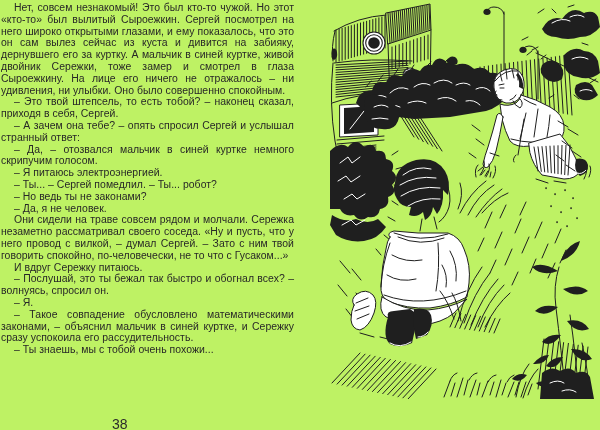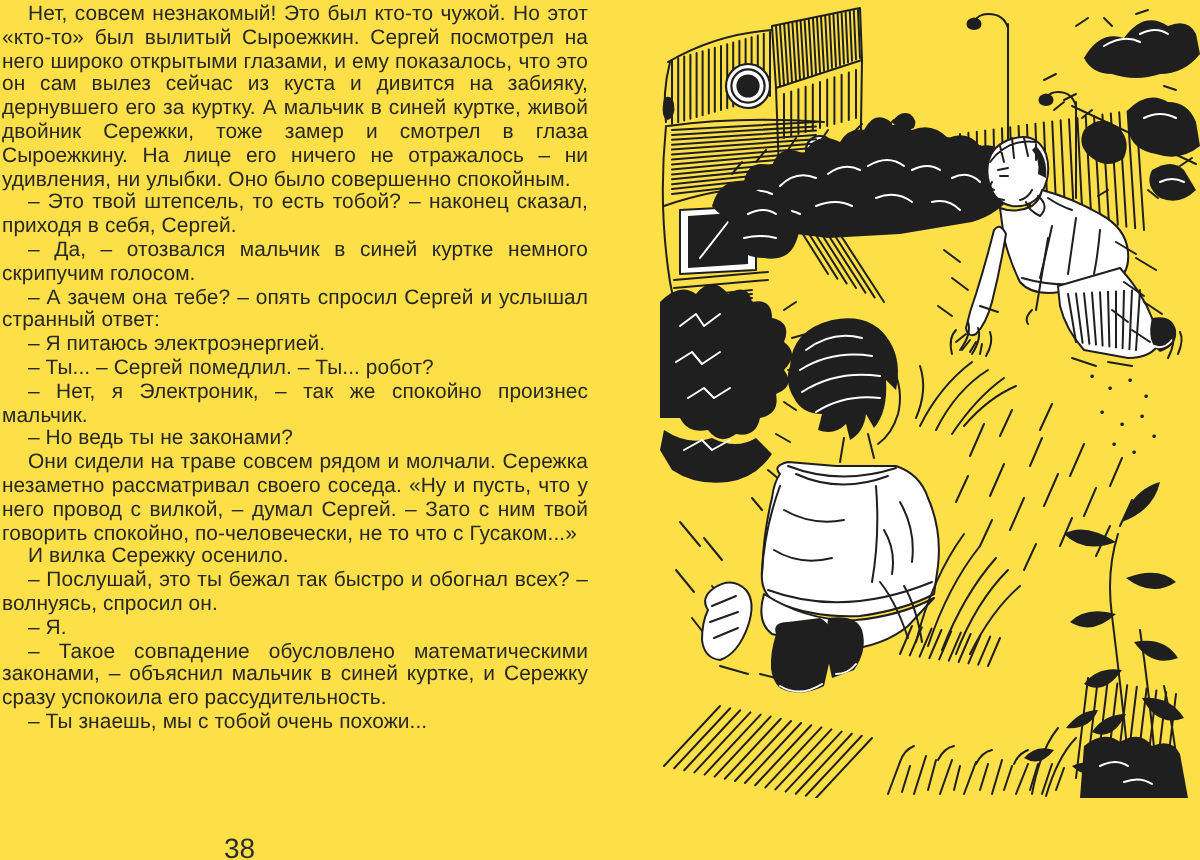--- a/index.html
+++ b/index.html
@@ -1,17 +1,17 @@
 <!DOCTYPE html>
 <html lang="ru"><head>
 <meta charset="utf-8">
 <style>
   html,body{margin:0;padding:0}
   body{width:600px;height:430px;background:#fff}
-  .page{position:relative;width:600px;height:430px;background:#fde047;overflow:hidden;
+  .page{position:relative;width:600px;height:430px;background:#bef264;overflow:hidden;
         font-family:"Liberation Sans",sans-serif;}
   .text-col{position:absolute;left:1px;top:2px;width:293px;text-align:justify;
         font-size:10.45px;line-height:11.8px;color:#272727;letter-spacing:.04px;}
   .para{margin:0;text-indent:13px;hyphens:auto}
   .pageno{position:absolute;left:112px;top:416px;width:32px;text-align:left;
         font-size:14px;color:#2b2b2b}
   .illu{position:absolute;left:330px;top:3px;width:270px;height:396px}
   .illu path{stroke:#1f1f1f;fill:none;stroke-width:1;stroke-linecap:round;stroke-linejoin:round}
   .illu circle{fill:none;stroke:#1f1f1f;stroke-width:1.1}
   .illu .f{fill:#1f1f1f;stroke:none}
@@ -22,36 +22,36 @@
 <body>
 
 <div class="page">
 
   <div class="text-col">
 
       <p class="para">Нет, совсем незнакомый! Это был кто-то чужой. Но этот «кто-то» был вылитый Сыроежкин. Сергей посмотрел на него широко открытыми глазами, и ему показалось, что это он сам вылез сейчас из куста и дивится на забияку, дернувшего его за куртку. А мальчик в синей куртке, живой двойник Сережки, тоже замер и смотрел в глаза Сыроежкину. На лице его ничего не отражалось – ни удивления, ни улыбки. Оно было совершенно спокойным.</p>
 
       <p class="para">– Это твой штепсель, то есть тобой? – наконец сказал, приходя в себя, Сергей.</p>
 
+      <p class="para">– А зачем она тебе? – опять спросил Сергей и услышал странный ответ:</p>
+
       <p class="para">– Да, – отозвался мальчик в синей куртке немного скрипучим голосом.</p>
 
-      <p class="para">– А зачем она тебе? – опять спросил Сергей и услышал странный ответ:</p>
-
       <p class="para">– Я питаюсь электроэнергией.</p>
 
       <p class="para">– Ты... – Сергей помедлил. – Ты... робот?</p>
 
-      <p class="para">– Нет, я Электроник, – так же спокойно произнес мальчик.</p>
 
       <p class="para">– Но ведь ты не законами?</p>
 
+      <p class="para">– Да, я не человек.</p>
 
       <p class="para">Они сидели на траве совсем рядом и молчали. Сережка незаметно рассматривал своего соседа. «Ну и пусть, что у него провод с вилкой, – думал Сергей. – Зато с ним твой говорить спокойно, по-человечески, не то что с Гусаком...»</p>
 
-      <p class="para">И вилка Сережку осенило.</p>
+      <p class="para">И вдруг Сережку питаюсь.</p>
 
       <p class="para">– Послушай, это ты бежал так быстро и обогнал всех? – волнуясь, спросил он.</p>
 
       <p class="para">– Я.</p>
 
       <p class="para">– Такое совпадение обусловлено математическими законами, – объяснил мальчик в синей куртке, и Сережку сразу успокоила его рассудительность.</p>
 
       <p class="para">– Ты знаешь, мы с тобой очень похожи...</p>
 
     </div>

